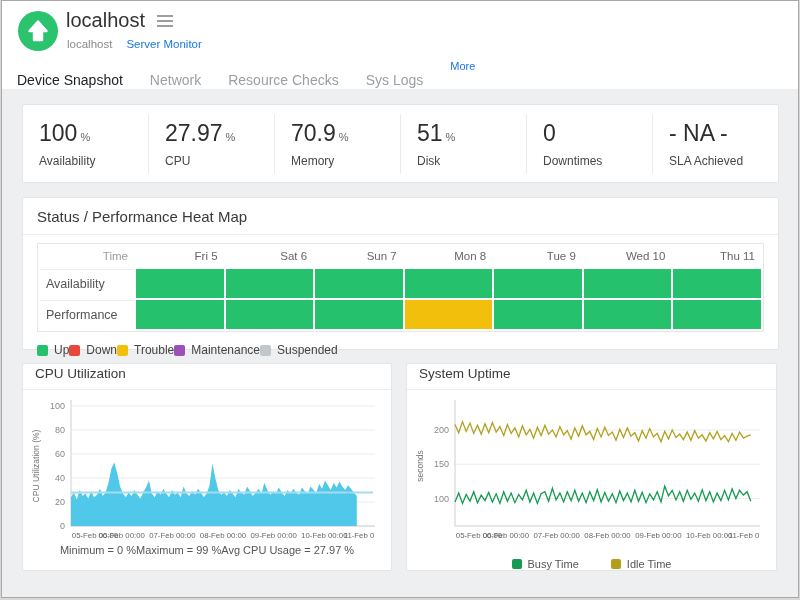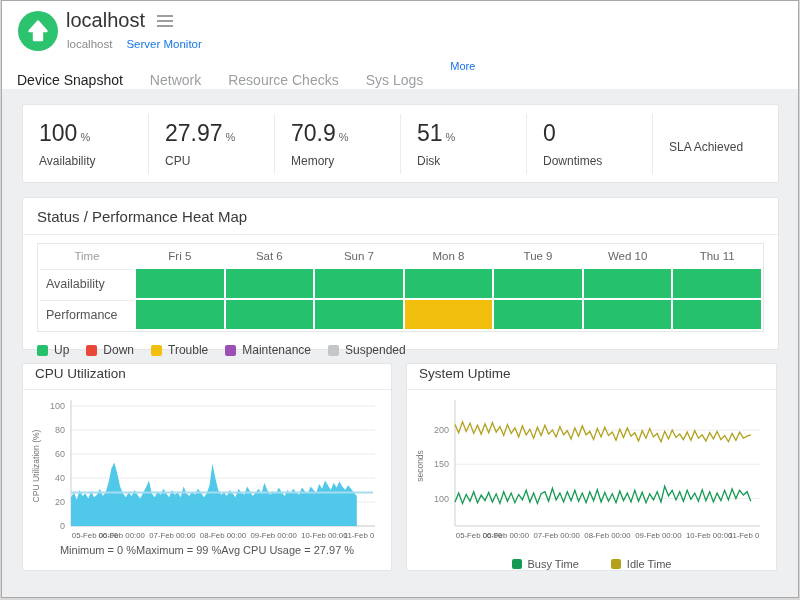--- a/index.html
+++ b/index.html
@@ -37,26 +37,26 @@
   .stat-value { font-size:23px; color:#2d2d2d; }
   .stat-unit { font-size:11px; color:#666; margin-left:3px; }
   .stat-label { font-size:12px; color:#474747; margin-top:7px; }
 
   
   .heat-card { left:20px; top:108px; width:757px; height:153px; }
   .card-title { font-size:15px; color:#3a3a3a; padding:10px 14px 9px; border-bottom:1px solid #ececec; }
   .heat-table-wrap { padding:8px 14px 4px; }
   table.heat { width:100%; table-layout:fixed; border-collapse:separate; border-spacing:2px;
                border:1px solid #e6e6e6; }
-  table.heat th { font-size:11.5px; font-weight:400; color:#666; text-align:center; padding:4px 6px 5px; }
+  table.heat th { font-size:11.5px; font-weight:400; color:#666; text-align:right; padding:4px 6px 5px; }
   table.heat th.time { color:#9a9e9e; width:94px; }
   table.heat td.rowlabel { font-size:12.5px; color:#555; padding:0 6px; background:#fff;
                            border-top:1px solid #ececec; }
   table.heat td.cell { height:29px; cursor:pointer; }
-  .heat-legend { display:flex; align-items:center; gap:17px; padding:7px 14px; }
+  .heat-legend { display:flex; align-items:center; padding:7px 14px; }
   .legend-item { display:flex; align-items:center; gap:6px; }
   .swatch { width:11px; height:11px; border-radius:2px; display:inline-block; }
   .legend-label { font-size:12px; color:#444; }
 
   
   .cpu-card { left:20px; top:274px; width:370px; height:208px; }
   .uptime-card { left:404px; top:274px; width:371px; height:208px; }
   .chart-card .card-title { font-size:13.5px; padding:2px 12px 8px; }
   .chart-body { padding:4px 6px 0 6px; }
   svg { font-family:inherit; display:block; }
@@ -113,20 +113,21 @@
         </div>
         <div class="stat">
           <div class="stat-value-row"><span class="stat-value">51</span><span class="stat-unit">%</span></div>
           <div class="stat-label">Disk</div>
         </div>
         <div class="stat">
           <div class="stat-value-row"><span class="stat-value">0</span></div>
           <div class="stat-label">Downtimes</div>
         </div>
         <div class="stat">
+          <div class="stat-value-row"><span class="stat-value">- NA -</span></div>
           <div class="stat-label">SLA Achieved</div>
         </div>
       </div>
 
     <div class="card heat-card">
       <div class="card-title">Status / Performance Heat Map</div>
       <div class="heat-table-wrap">
         <table class="heat">
           <thead>
               <tr>

